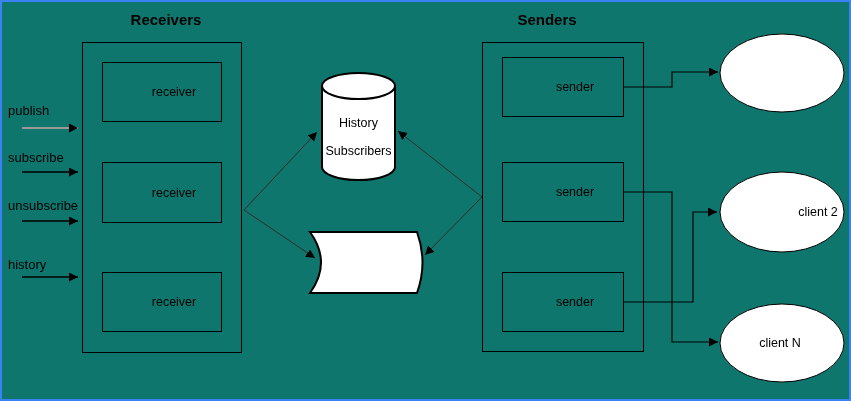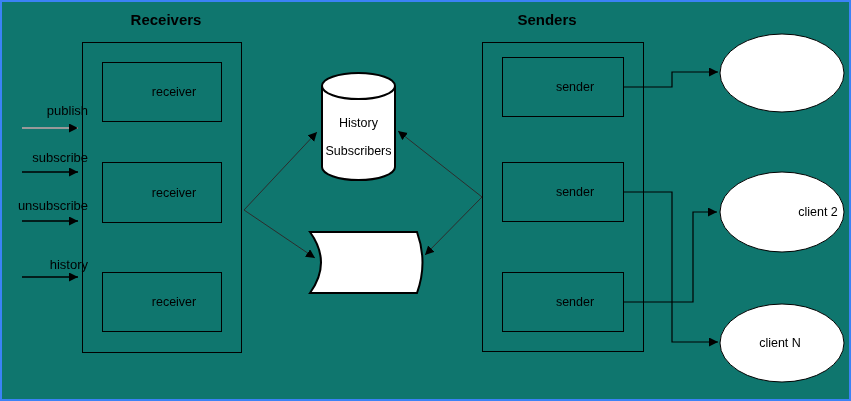--- a/index.html
+++ b/index.html
@@ -18,21 +18,21 @@
   .node {
     position: absolute; border: 1px solid #000000; background: transparent;
     display: flex; align-items: center; justify-content: center;
     font-size: 12.5px; color: #000000; padding-left: 24px;
   }
   .group-title {
     position: absolute; text-align: center;
     font-weight: bold; font-size: 15px; color: #000000;
   }
   .action-label {
-    position: absolute; width: 80px; left: 6px; text-align: right;
+    position: absolute; width: 80px; left: 6px; text-align: left;
     font-size: 13px; color: #000000;
   }
   .shape-label {
     position: absolute; display: flex; flex-direction: column;
     align-items: center; justify-content: center;
     font-size: 12.5px; color: #000000; text-align: center;
   }
   .client-label {
     position: absolute; display: flex; align-items: center; justify-content: center;
     font-size: 12.5px; color: #000000;

